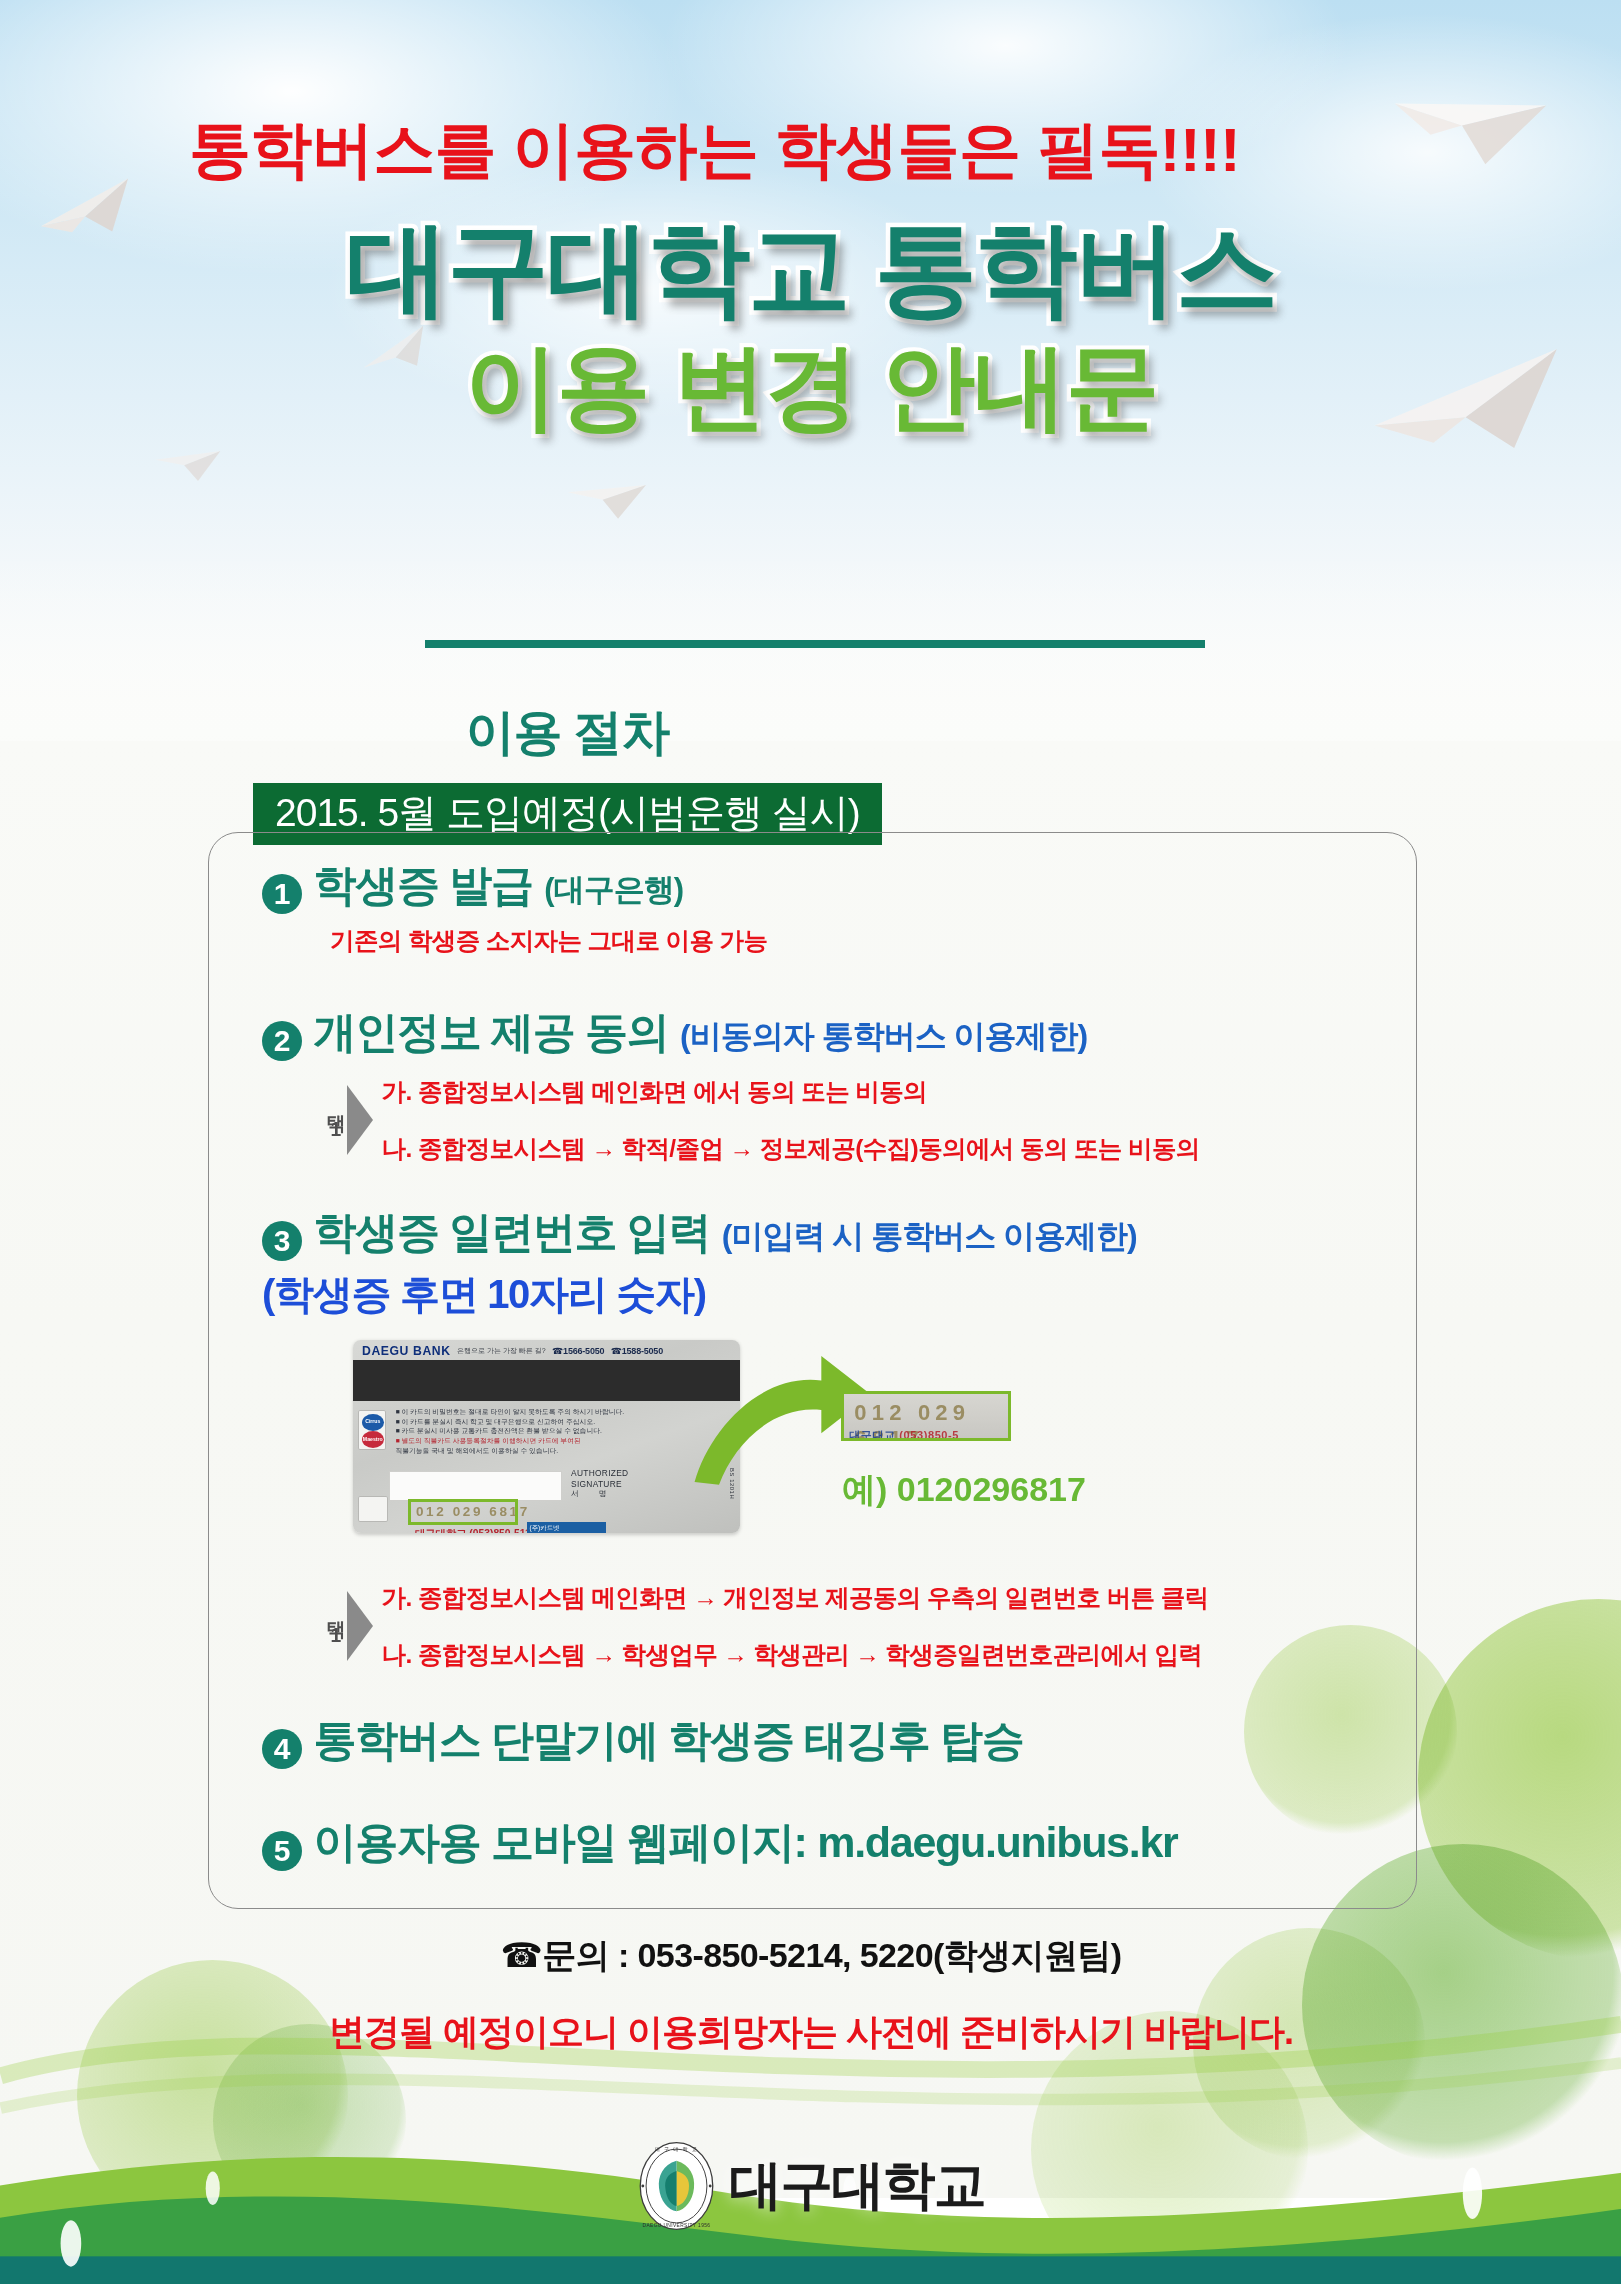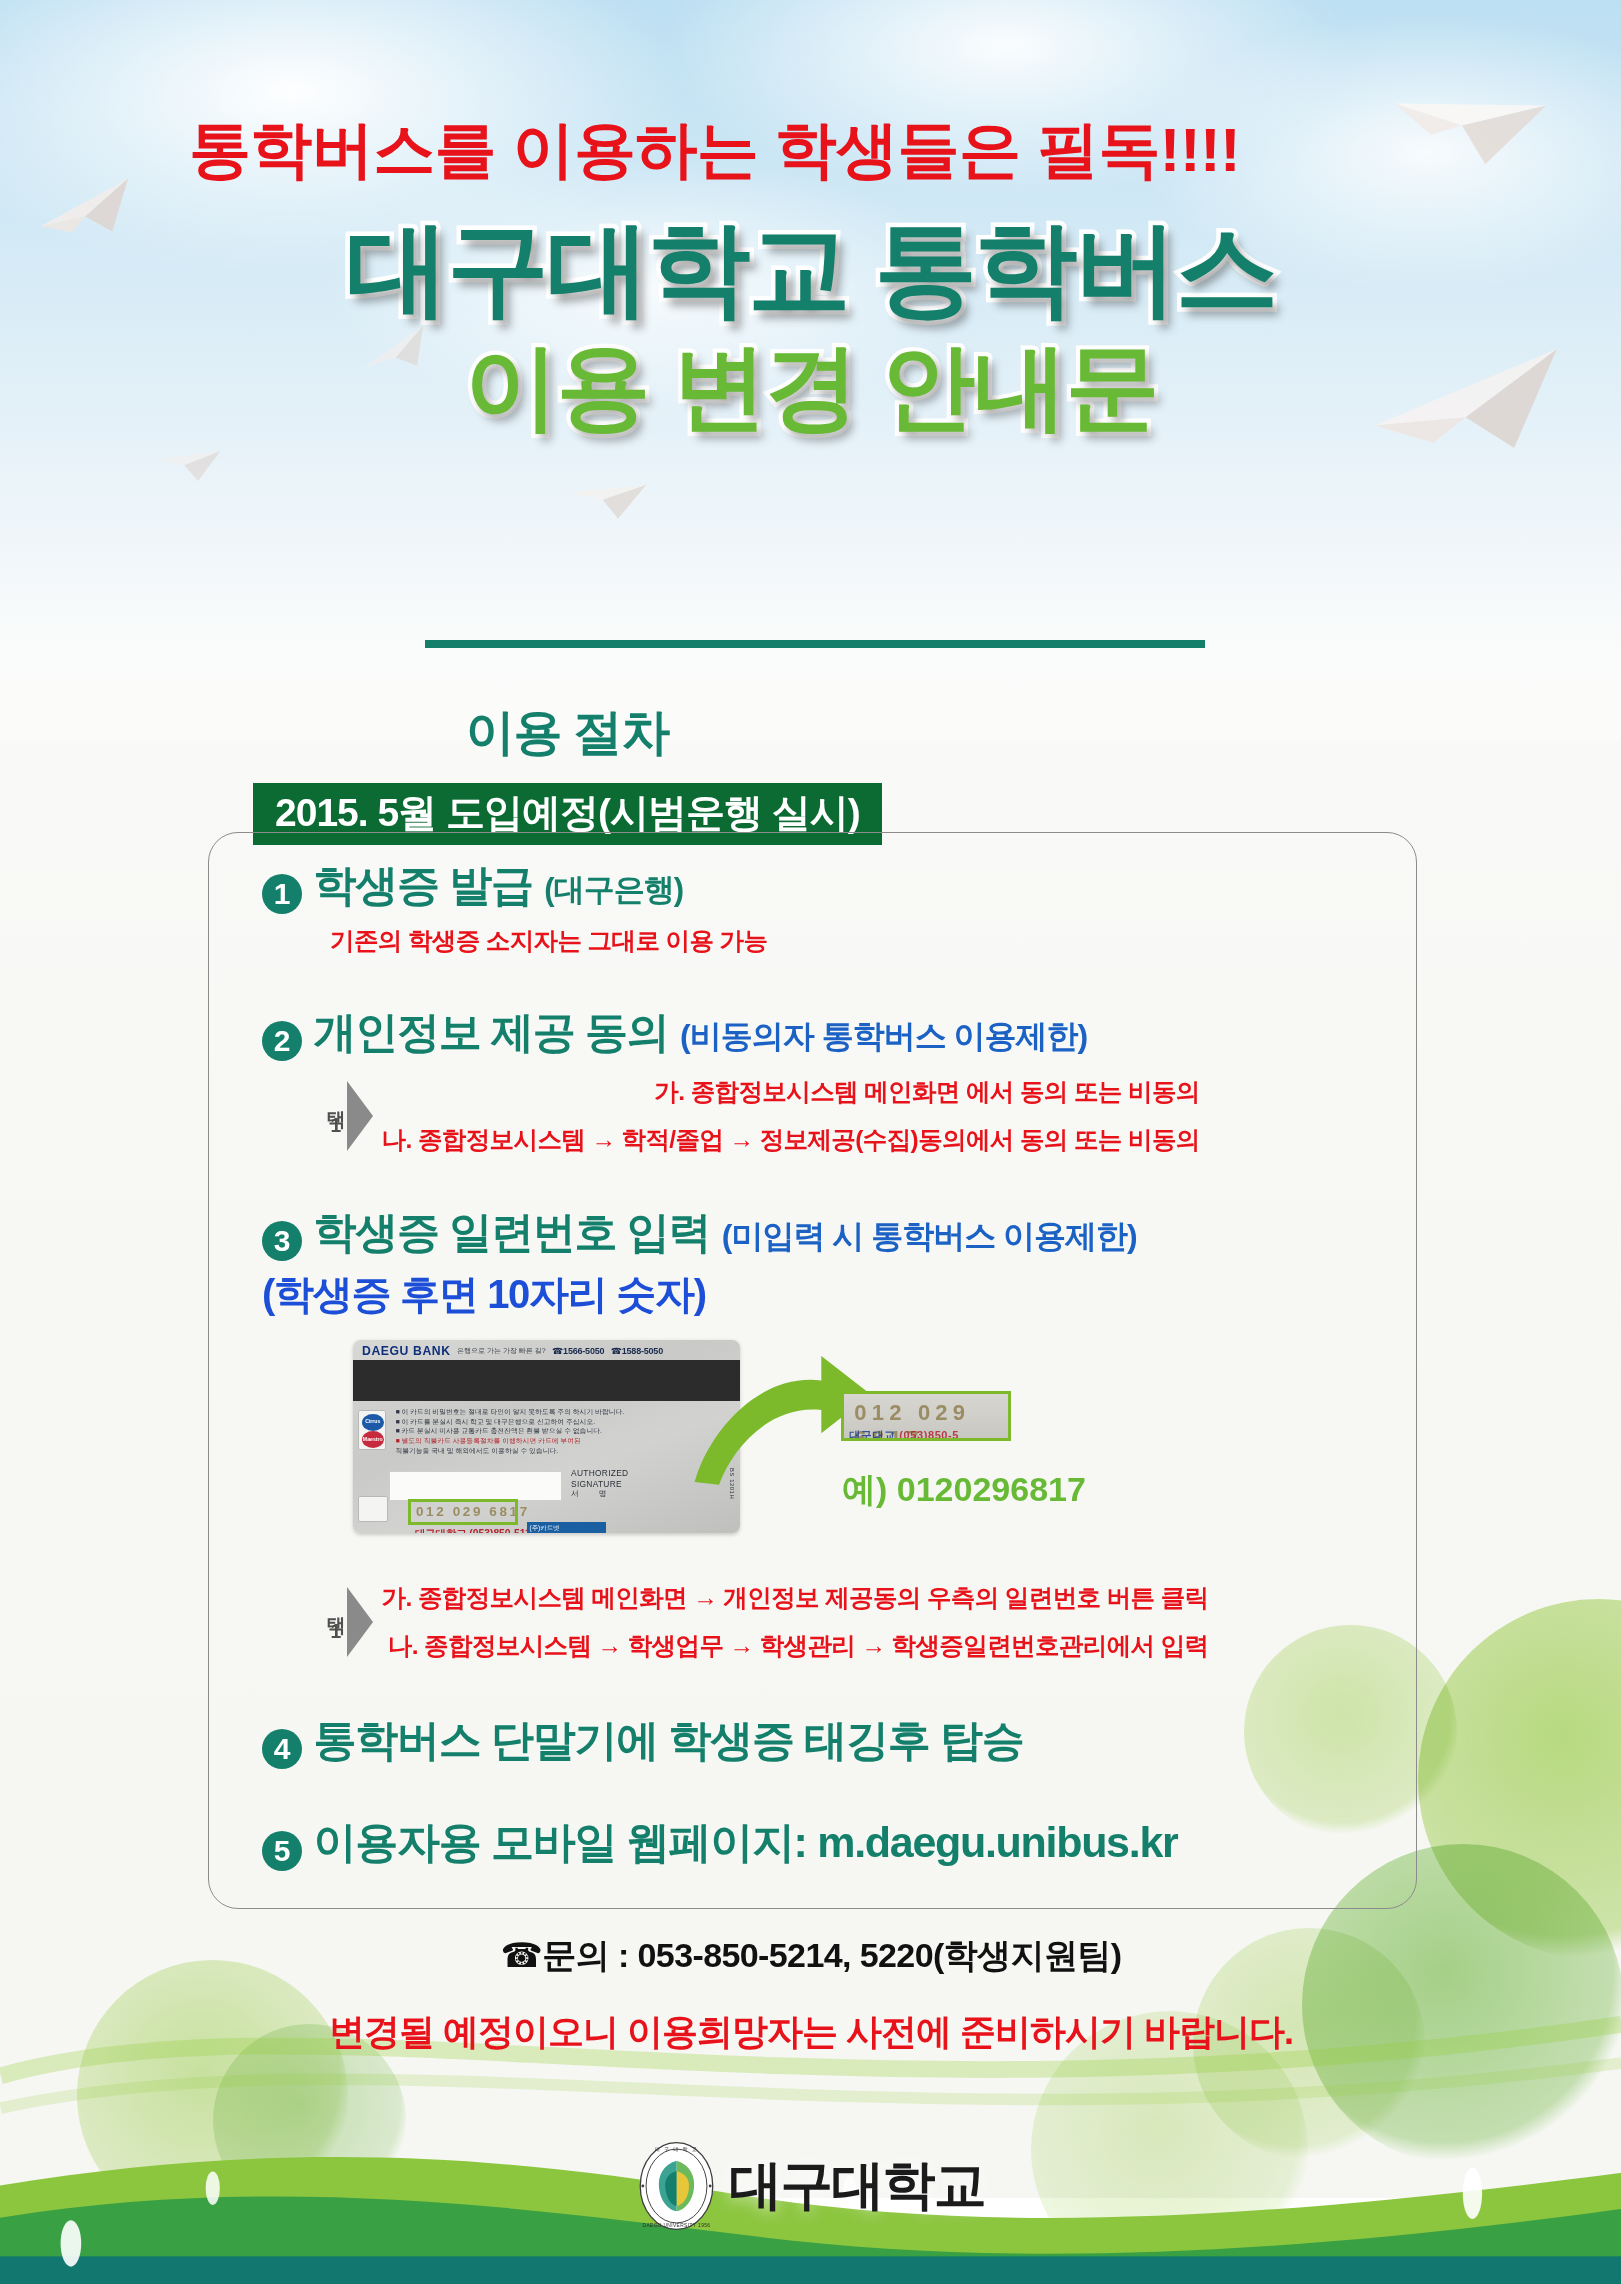--- a/index.html
+++ b/index.html
@@ -112,21 +112,21 @@
     color: #14806c;
     font-size: 49px;
     font-weight: 700;
     letter-spacing: -1.3px;
     white-space: nowrap;
   }
   .sec-badge {
     background: #0c6b33;
     color: #ffffff;
     font-size: 39px;
-    font-weight: 700;
+    font-weight: 400;
     letter-spacing: -1px;
     padding: 10.3px 22px 13px 22px;
     white-space: nowrap;
     line-height: 1;
     text-align: center;
   }
 
   
   .panel {
     position: absolute;
@@ -216,22 +216,21 @@
   .choose-arrow {
     width: 0; height: 0;
     border-top: 35px solid transparent;
     border-bottom: 35px solid transparent;
     border-left: 26px solid #8a8a8a;
     margin-left: 1.3px;
   }
   .choose-items {
     display: flex;
     flex-direction: column;
-    gap: 15px;
-    text-align: right;
+    gap: 24px;
   }
   .choose-row {
     color: #e8121a;
     font-size: 24.5px;
     font-weight: 700;
     letter-spacing: -0.6px;
     white-space: nowrap;
   }
 
   

